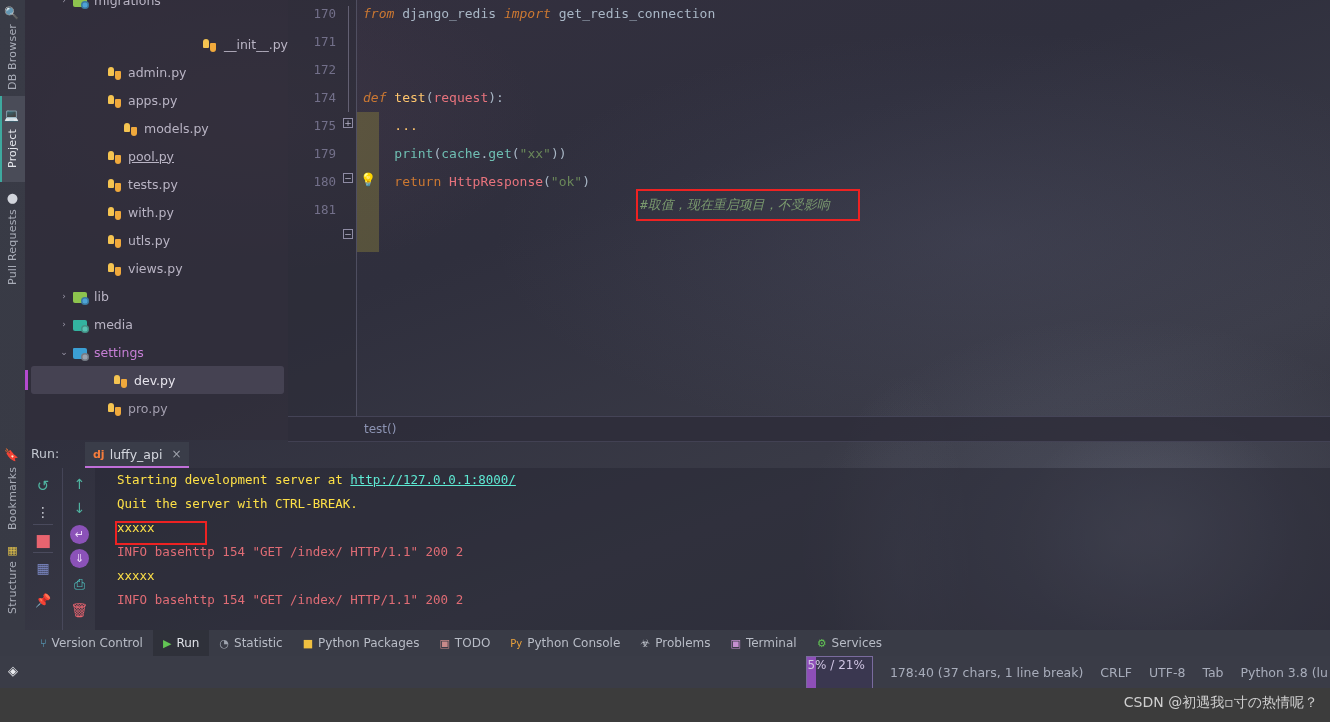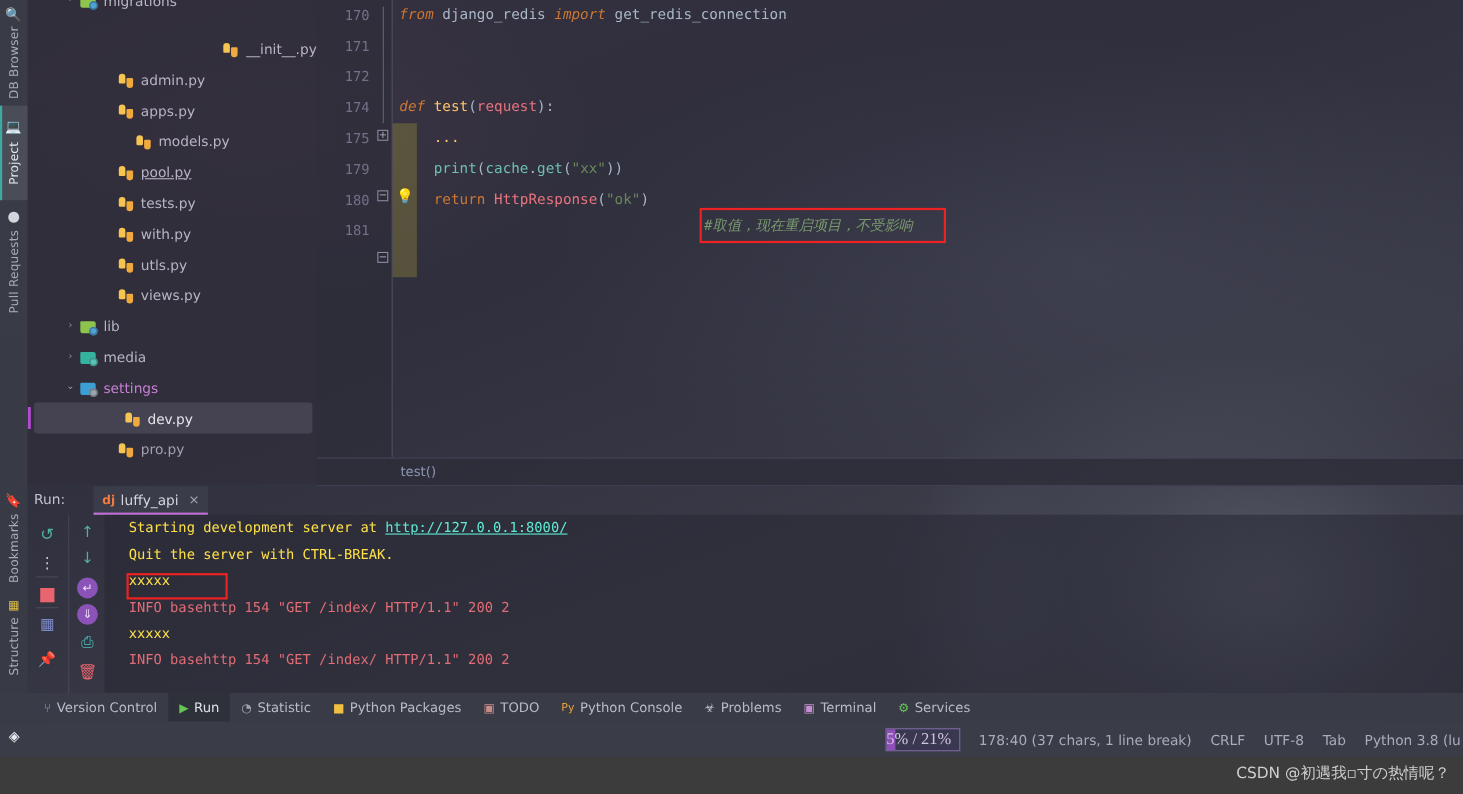--- a/index.html
+++ b/index.html
@@ -269,22 +269,22 @@
     color: #a8adbb; font-size: 12.5px;
     z-index: 20;
   }
   .sb-left { position: absolute; left: 8px; top: 7px; }
   .sb-right {
     position: absolute; right: 0px; top: 0; height: 32px;
     display: flex; align-items: center; gap: 17px; padding-right: 2px;
   }
   .mem {
     border: 1px solid #7a6b9e; background: #3a3750;
-    font-size: 15px; color: #cfc4e2; padding: 1px 7px 1px 0px;
-    position: relative; display: inline-block; min-width: 66px; text-align: center; font-family: Liberation Serif, serif;
+    font-size: 12px; color: #cfc4e2; padding: 1px 7px 16px 0px;
+    position: relative; display: inline-block; min-width: 66px; text-align: center;
   }
   .mem .fill {
     position: absolute; left: 0; top: 0; bottom: 0; width: 13%;
     background: #8e4fb8;
   }
   .mem span.memtxt { position: relative; }
 
   
   .watermark-bg {
     position: absolute; left: 0; top: 688px; width: 1330px; height: 34px;

